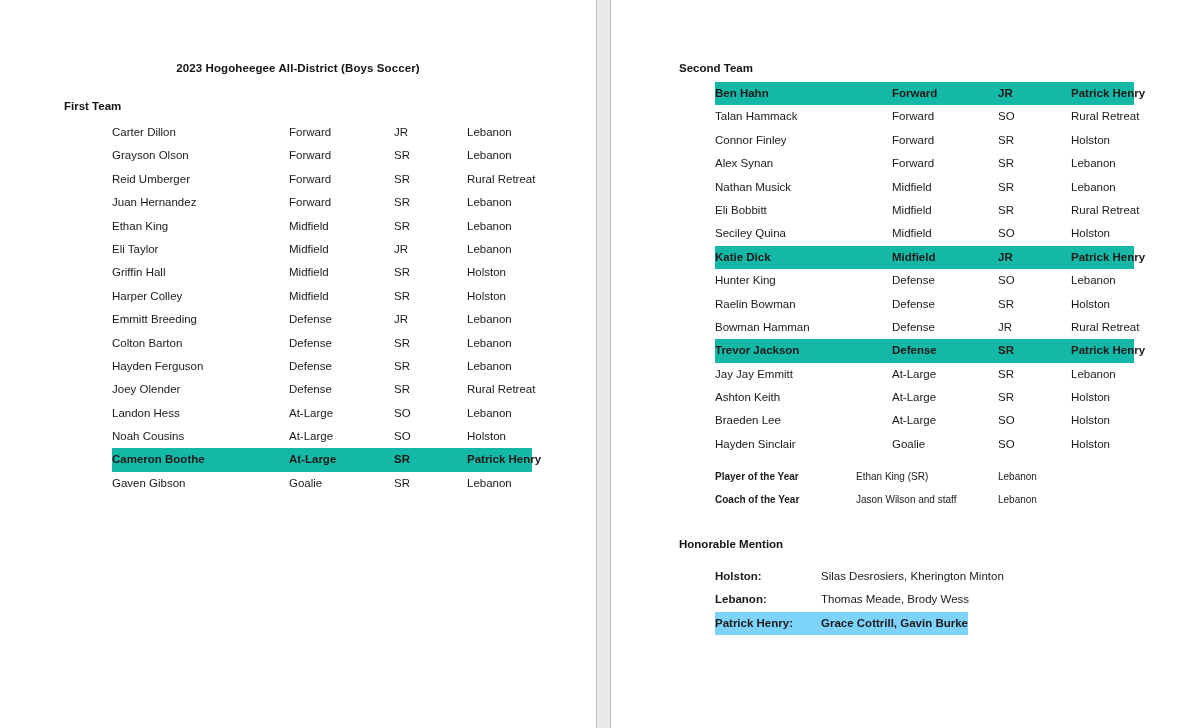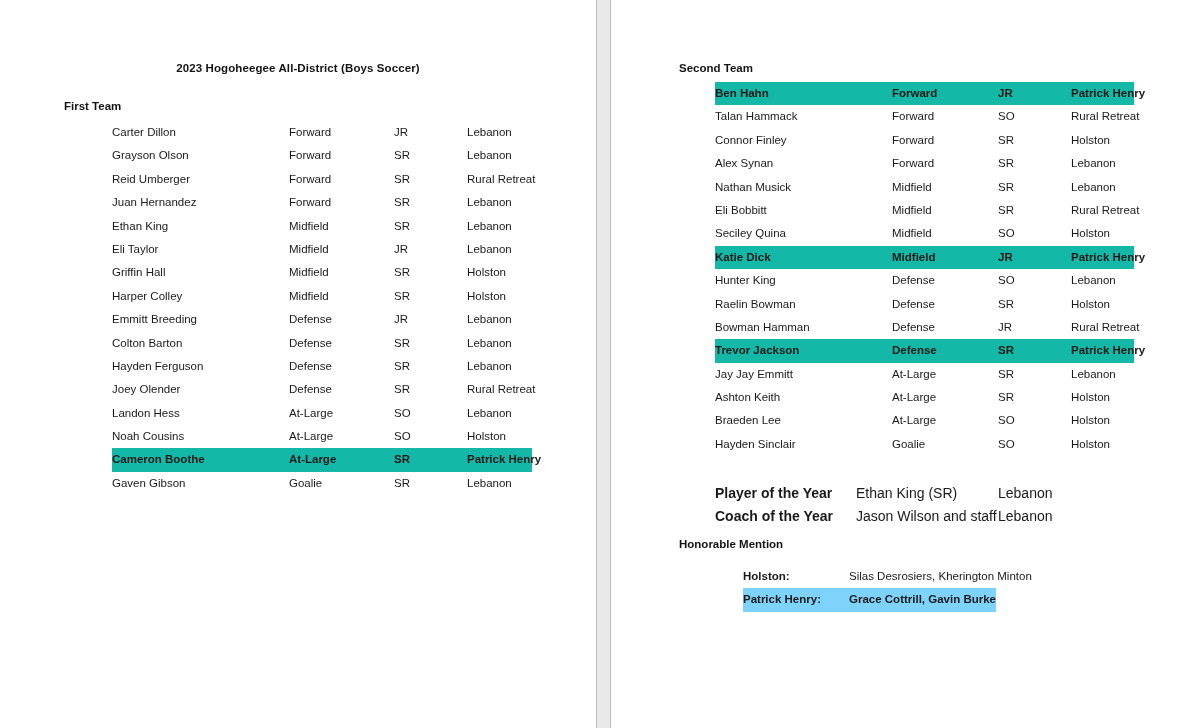--- a/index.html
+++ b/index.html
@@ -92,23 +92,22 @@
 
   
   .R .c-name   { left: 0px; }
   .R .c-pos    { left: 177px; }
   .R .c-yr     { left: 283px; }
   .R .c-school { left: 356px; }
 
   
   .awards {
     position: absolute;
-    font-size: 14px;
+    font-size: 10px;
     color: #1a1a1a;
-    margin-top: 17px;
   }
   .award-row {
     position: relative;
     height: 23.4px;
     line-height: 23.4px;
     white-space: nowrap;
   }
   .award-row .a-label {
     position: absolute;
     left: 0px;
@@ -139,21 +138,21 @@
     white-space: nowrap;
     display: inline-block;
   }
   .hm-row.hl { background: #7dd3fc; font-weight: bold; }
   .hm-row .h-label {
     display: inline-block;
     width: 106px;
     font-weight: bold;
   }
   .hm-row .h-value { display: inline-block; }
-  .hm-line { height: 23.4px; white-space: nowrap; margin-left: 28px; }
+  .hm-line { height: 23.4px; white-space: nowrap; }
 </style>
 </head>
 <body>
 
 <div id="page">
 
   <div class="page-col page-left">
     <div class="doc-title">2023 Hogoheegee All-District (Boys Soccer)</div>
 
     <div class="section-head" style="position:absolute; top:100px; left:64px;">First Team</div>
@@ -372,17 +371,18 @@
           <span class="a-label">Coach of the Year</span>
           <span class="a-value">Jason Wilson and staff</span>
           <span class="a-school">Lebanon</span>
         </div>
       </div>
 
     <div class="section-head" style="position:absolute; top:538px; left:68px;">Honorable Mention</div>
 
     <div class="hm" id="hm-rows" style="top:565px; left:104px; width:400px;">
         <div class="hm-line"><span class="hm-row"><span class="h-label">Holston:</span><span class="h-value">Silas Desrosiers, Kherington Minton</span></span></div>
+        <div class="hm-line"><span class="hm-row"><span class="h-label">Lebanon:</span><span class="h-value">Thomas Meade, Brody Wess</span></span></div>
         <div class="hm-line"><span class="hm-row hl"><span class="h-label">Patrick Henry:</span><span class="h-value">Grace Cottrill, Gavin Burke</span></span></div>
       </div>
   </div>
 
 </div>
 
 </body></html>

